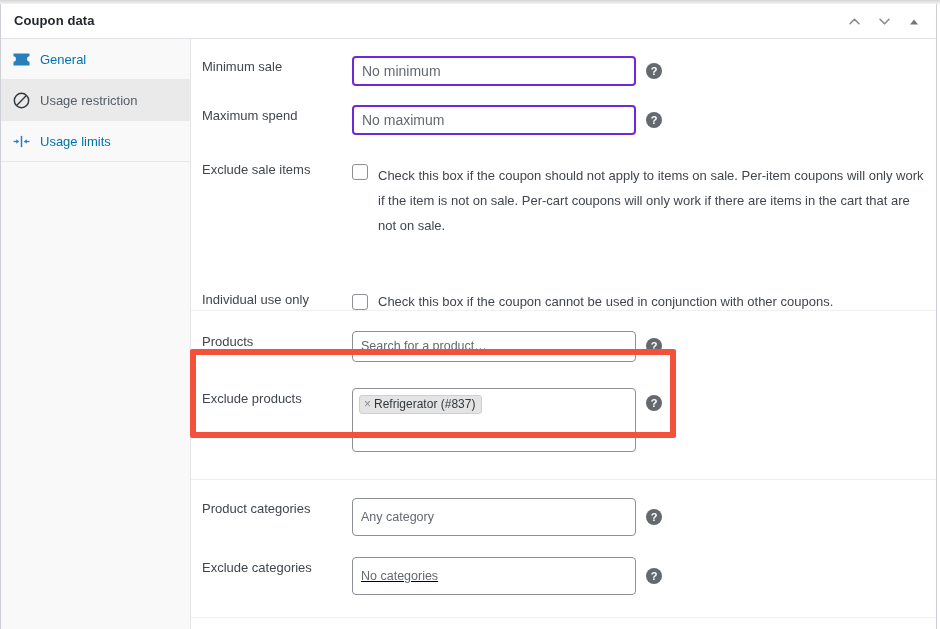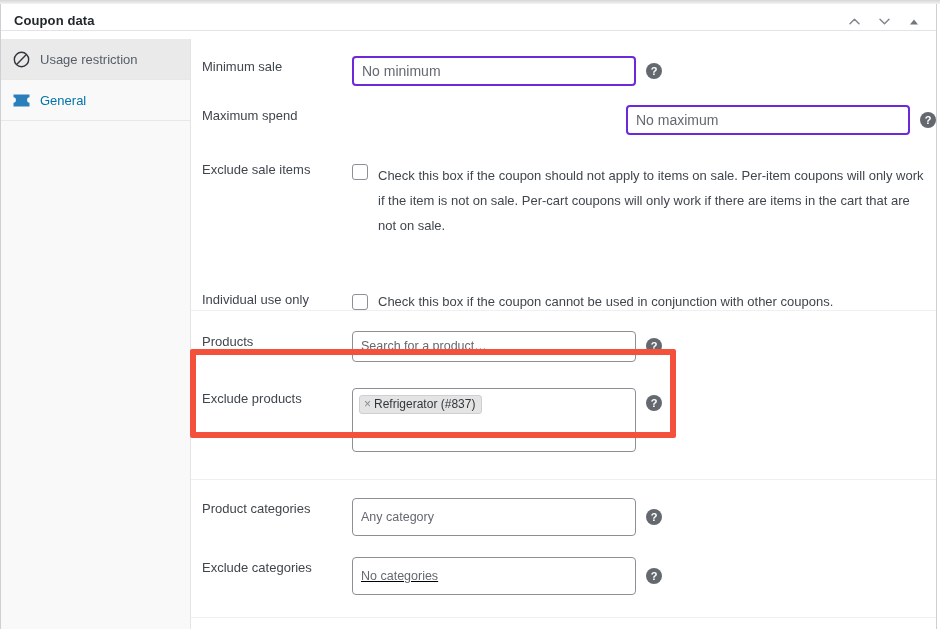--- a/index.html
+++ b/index.html
@@ -41,21 +41,21 @@
     border-left: 1px solid #ccd0d4;
     border-right: 1px solid #ccd0d4;
     box-sizing: border-box;
   }
 
   
   .panel-header {
     position: absolute;
     left: 0; top: 0;
     right: 0;
-    height: 27px;
+    height: 35px;
     background: #ffffff;
     border-bottom: 1px solid #e2e4e7;
     box-sizing: border-box;
     text-align: right;
   }
   .panel-title {
     position: absolute;
     left: 13px;
     top: 9px;
     font-size: 13px;
@@ -309,54 +309,66 @@
             </svg>
           </span>
         </button>
       </div>
     </div>
 
     <div class="panel-body">
 
       <div class="sidebar">
 
+        <div class="side-item">
+          <span class="side-ico">
+            <svg width="17" height="13" viewBox="0 0 17 13">
+              <path d="M0.5 0.5 H16.5 V3.2 C14.9 3.2 14.1 4.2 14.1 6 C14.1 7.8 14.9 8.8 16.5 8.8 V12.5 H0.5 V8.8 C2.1 8.8 2.9 7.8 2.9 6 C2.9 4.2 2.1 3.2 0.5 3.2 Z" fill="#2a7fba"></path>
+            </svg>
+          </span>
+          <span class="side-label">General</span>
+        </div>
+
         <div class="side-item active">
           <span class="side-ico">
             <svg width="17" height="17" viewBox="0 0 18 18">
               <circle cx="9" cy="9" r="7.6" fill="none" stroke="#32373c" stroke-width="1.5"></circle>
               <line x1="4.1" y1="13.9" x2="13.9" y2="4.1" stroke="#32373c" stroke-width="1.5"></line>
             </svg>
           </span>
           <span class="side-label">Usage restriction</span>
         </div>
 
         <div class="side-item">
           <span class="side-ico">
-            <svg width="17" height="13" viewBox="0 0 17 13">
-              <path d="M0.5 0.5 H16.5 V3.2 C14.9 3.2 14.1 4.2 14.1 6 C14.1 7.8 14.9 8.8 16.5 8.8 V12.5 H0.5 V8.8 C2.1 8.8 2.9 7.8 2.9 6 C2.9 4.2 2.1 3.2 0.5 3.2 Z" fill="#2a7fba"></path>
-            </svg>
-          </span>
-          <span class="side-label">General</span>
-        </div>
-
+            <svg width="19" height="15" viewBox="0 0 20 16">
+              <line x1="10" y1="2" x2="10" y2="14" stroke="#2a7fba" stroke-width="1.6"></line>
+              <line x1="1.5" y1="8" x2="7" y2="8" stroke="#2a7fba" stroke-width="1.4"></line>
+              <path d="M7.2 8 L4.4 5.6 L4.4 10.4 Z" fill="#2a7fba"></path>
+              <line x1="18.5" y1="8" x2="13" y2="8" stroke="#2a7fba" stroke-width="1.4"></line>
+              <path d="M12.8 8 L15.6 5.6 L15.6 10.4 Z" fill="#2a7fba"></path>
+            </svg>
+          </span>
+          <span class="side-label">Usage limits</span>
+        </div>
       </div>
 
       <div class="form-area">
 
         <div class="field-group">
 
           <div class="row" style="padding-top:17px;">
             <div class="row-label">Minimum sale</div>
             <div class="row-control">
               <input class="txt-input" type="text" placeholder="No minimum" style="">
               <div class="help">?</div>
             </div>
           </div>
 
-          <div class="row" style="padding-top:19px;justify-content:space-between;">
+          <div class="row" style="padding-top:19px;">
             <div class="row-label">Maximum spend</div>
             <div class="row-control">
               <input class="txt-input" type="text" placeholder="No maximum" style="">
               <div class="help">?</div>
             </div>
           </div>
 
           <div class="row cb-row" style="padding-top:24px; padding-bottom:24px;">
             <div class="row-label">Exclude sale items</div>
             <div class="row-control" style="padding-top:4px;">

